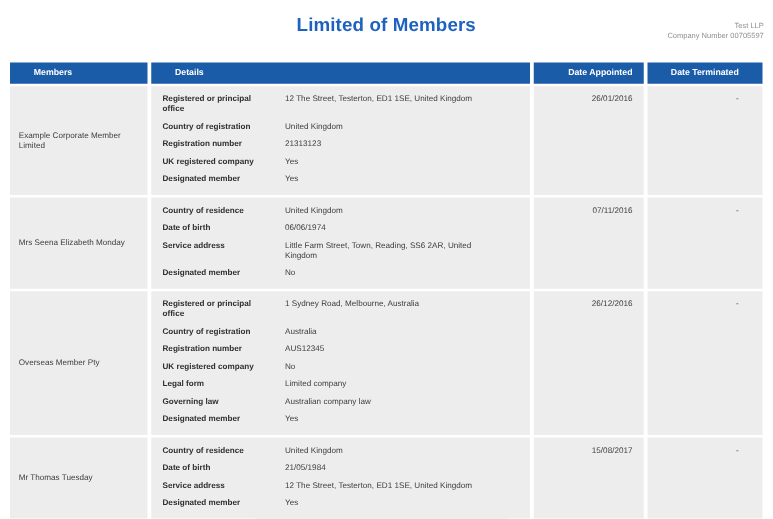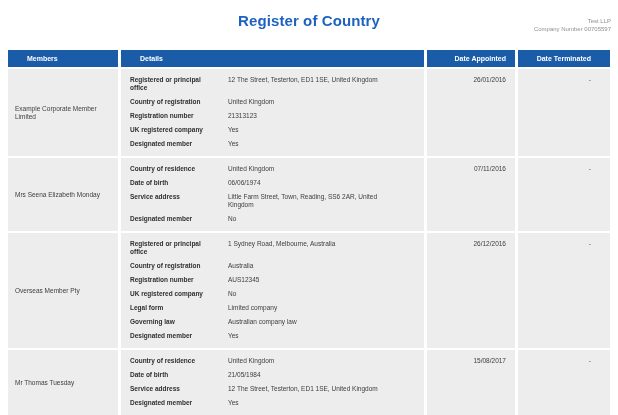--- a/index.html
+++ b/index.html
@@ -71,21 +71,21 @@
     flex: 0 0 auto;
   }
   .detail-value { width: 170px; flex: 0 0 auto; }
   td.date-cell { text-align: right; padding: 7px 9px 4px 2px; white-space: nowrap; }
   td.terminated-cell { padding-right: 19px; }
 </style>
 </head>
 <body>
 
 <div class="page-header">
-  <div class="page-title">Register of Country</div>
+  <div class="page-title">Limited of Members</div>
   <div class="company-info">
     <div>Test LLP</div>
     <div>Company Number 00705597</div>
   </div>
 </div>
 
 <table class="register">
   <colgroup>
     <col class="c-members">
       <col class="c-details">

